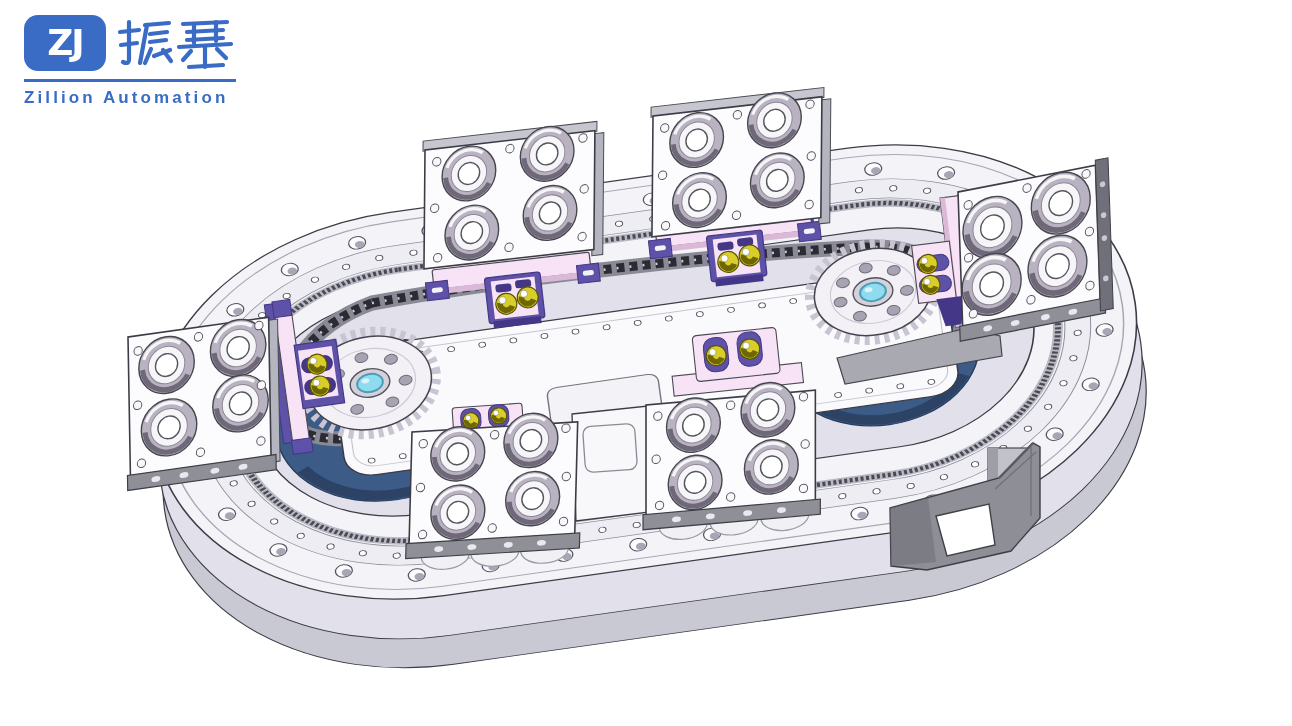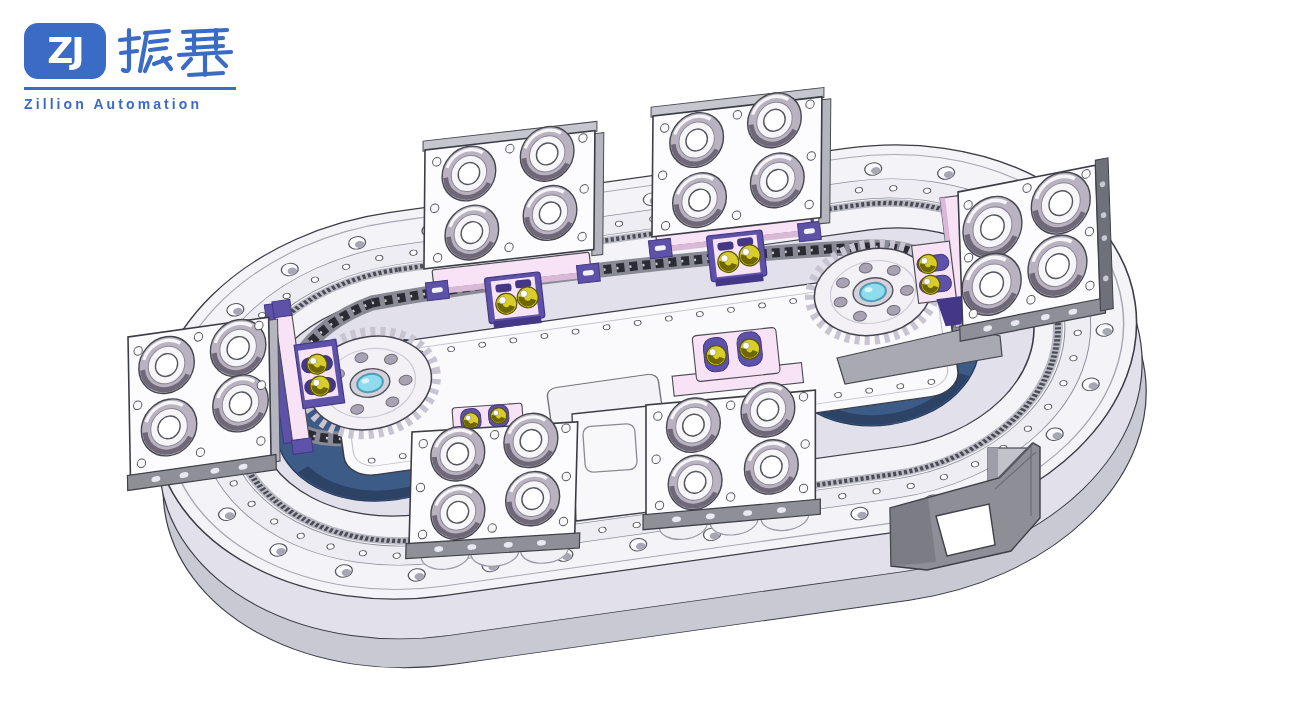--- a/index.html
+++ b/index.html
@@ -1,27 +1,27 @@
 <!DOCTYPE html>
 <html style="--background: #FFFFFF; --outline: #3C3C46; --logo-blue: #3A6BC5; --metal-white: #F4F4F8; --metal-step: #EDEDF3; --metal-side: #E2E0EA; --metal-side-dark: #C9C9D3; --metal-gray: #8F8F98; --plate-white: #FCFCFE; --plate-edge: #B5B5BF; --roller-gray: #B9B3C1; --roller-mid: #E6E3EA; --pink: #F7E3F5; --pink-shade: #D9B9D7; --purple: #5E51A8; --purple-dark: #443787; --yellow: #D8CD2A; --yellow-dark: #6E6700; --chain-dark: #2B2B33; --chain-rail: #8A8A96; --base-blue: #3D5B87; --base-blue-dark: #2C4366; --base-blue-light: #53719E; --hub-cyan: #8FDCEF; --hub-cyan-edge: #4E9DB8; --bracket-gray: #8E8E96; --bracket-dark: #6E6E76;"><head>
 <meta charset="utf-8">
 <style>
   html,body{margin:0;padding:0;background:#fff;}
   .stage{position:relative;width:1292px;height:726px;background:var(--background,#fff);overflow:hidden;
          font-family:"Liberation Sans",sans-serif;}
   .scene{position:absolute;left:0;top:0;width:1292px;height:726px;}
-  .logo{position:absolute;left:24px;top:22px;width:218px;color:var(--logo-blue,#3A6BC5);}
+  .logo{position:absolute;left:24px;top:14px;width:218px;color:var(--logo-blue,#3A6BC5);}
   .logo-row{display:flex;align-items:center;gap:10px;height:58px;}
   .logo-badge{width:82px;height:56px;background:var(--logo-blue,#3A6BC5);border-radius:14px;
               display:flex;align-items:center;justify-content:center;flex:0 0 auto;}
   .logo-badge span{color:#fff;font-family:"DejaVu Sans",sans-serif;font-weight:800;font-size:36px;
                    line-height:1;letter-spacing:-2px;}
   .logo-cn{width:118px;height:56px;flex:0 0 auto;}
   .logo-line{height:3px;background:var(--logo-blue,#3A6BC5);margin-top:7px;width:212px;}
-  .logo-sub{margin-top:6px;font-weight:700;font-size:14px;letter-spacing:3.1px;white-space:nowrap;}
+  .logo-sub{margin-top:6px;font-weight:700;font-size:17px;letter-spacing:3.1px;white-space:nowrap;}
   .sr{position:absolute;width:1px;height:1px;overflow:hidden;clip:rect(0 0 0 0);}
 </style>
 </head>
 <body>
 
 <div class="stage">
 
   <svg id="scene" class="scene" viewBox="0 0 1292 726">
     <g id="g-ring" transform="translate(645,372) rotate(-8)">
         <g transform="scale(1,0.73)">

